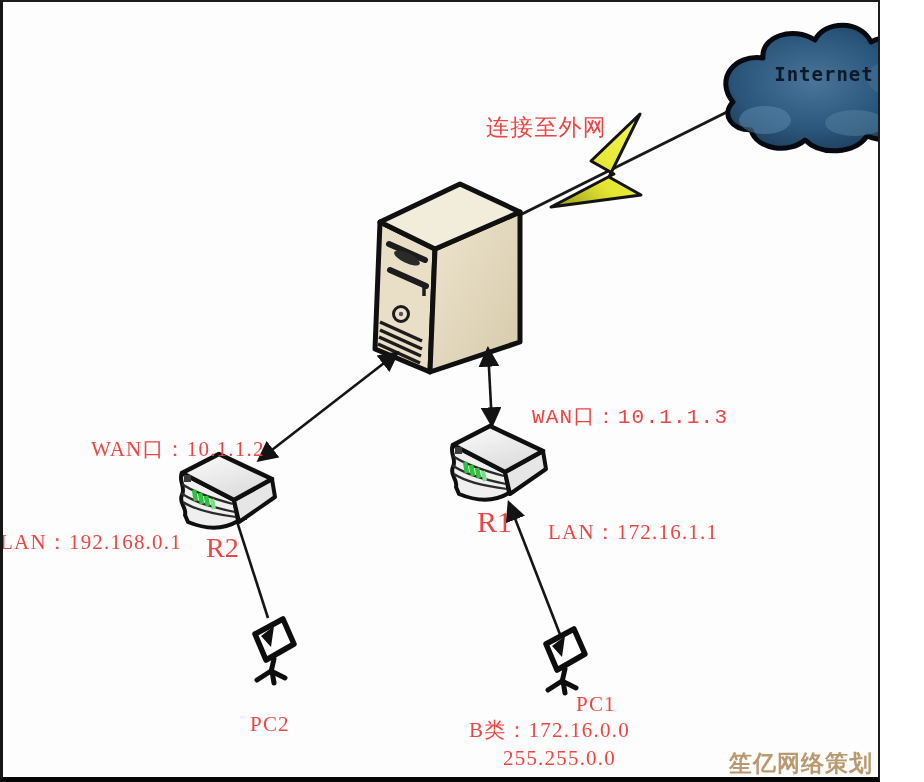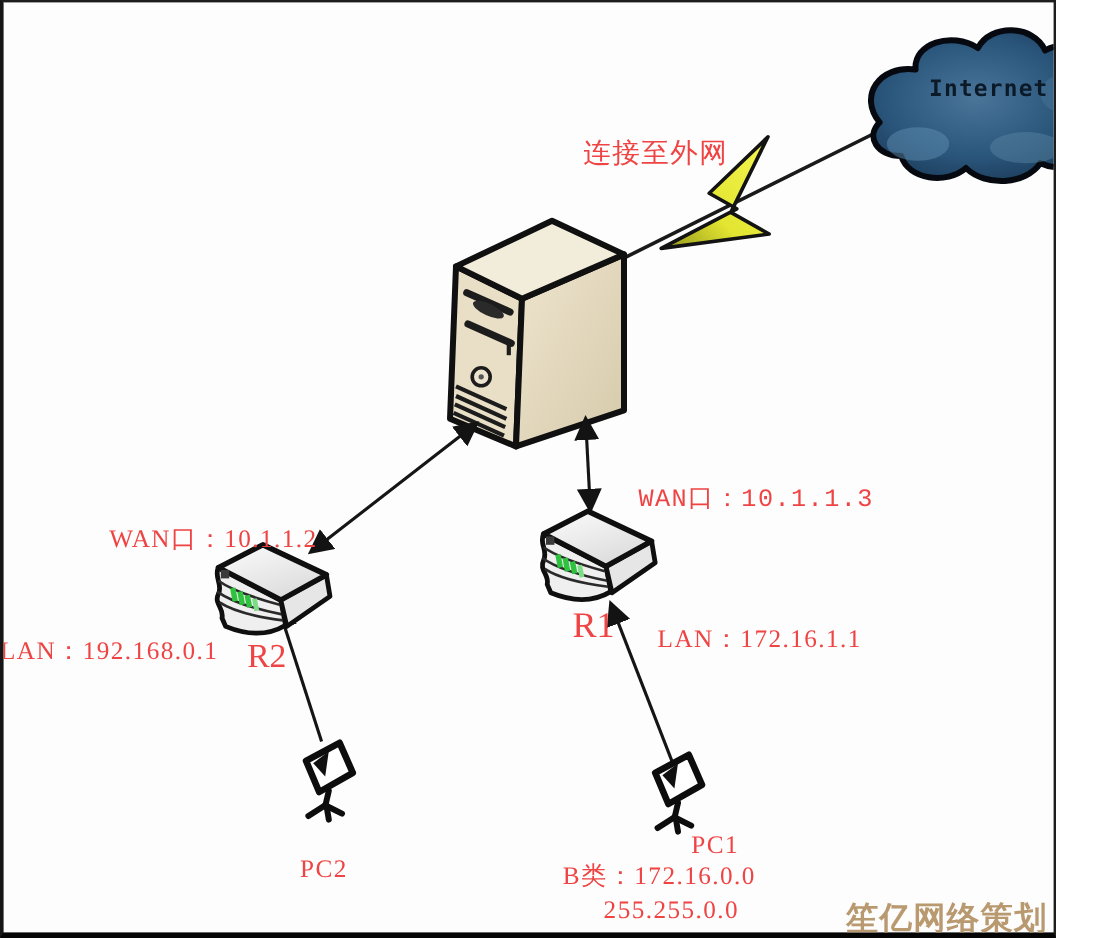--- a/index.html
+++ b/index.html
@@ -39,21 +39,21 @@
   .lbl-r1-lan{left:545px;top:519px;}
   .lbl-pc2-name{left:247px;top:711px;text-align:center;}
   .lbl-pc2-net{left:170px;top:699px;}
   .lbl-pc2-mask{left:192px;top:727px;}
   .lbl-pc1-name{left:541px;top:691px;margin-left:32px;}
   .lbl-pc1-net{left:466px;top:717px;}
   .lbl-pc1-mask{left:500px;top:745px;}
   .lbl-watermark{
     right:5px;top:749px;left:auto;
     font-family:"Liberation Sans","DejaVu Sans",sans-serif;
-    font-weight:bold;font-size:27px;color:#b9996f;letter-spacing:1px;
+    font-weight:bold;font-size:23px;color:#b9996f;letter-spacing:1px;
   }
 </style>
 </head>
 <body>
 
 <div class="stage">
 
   <svg class="canvas" width="919" height="775" viewBox="0 0 919 775">
     <defs>
       <radialGradient id="cloudGrad" cx="45%" cy="45%" r="70%">

